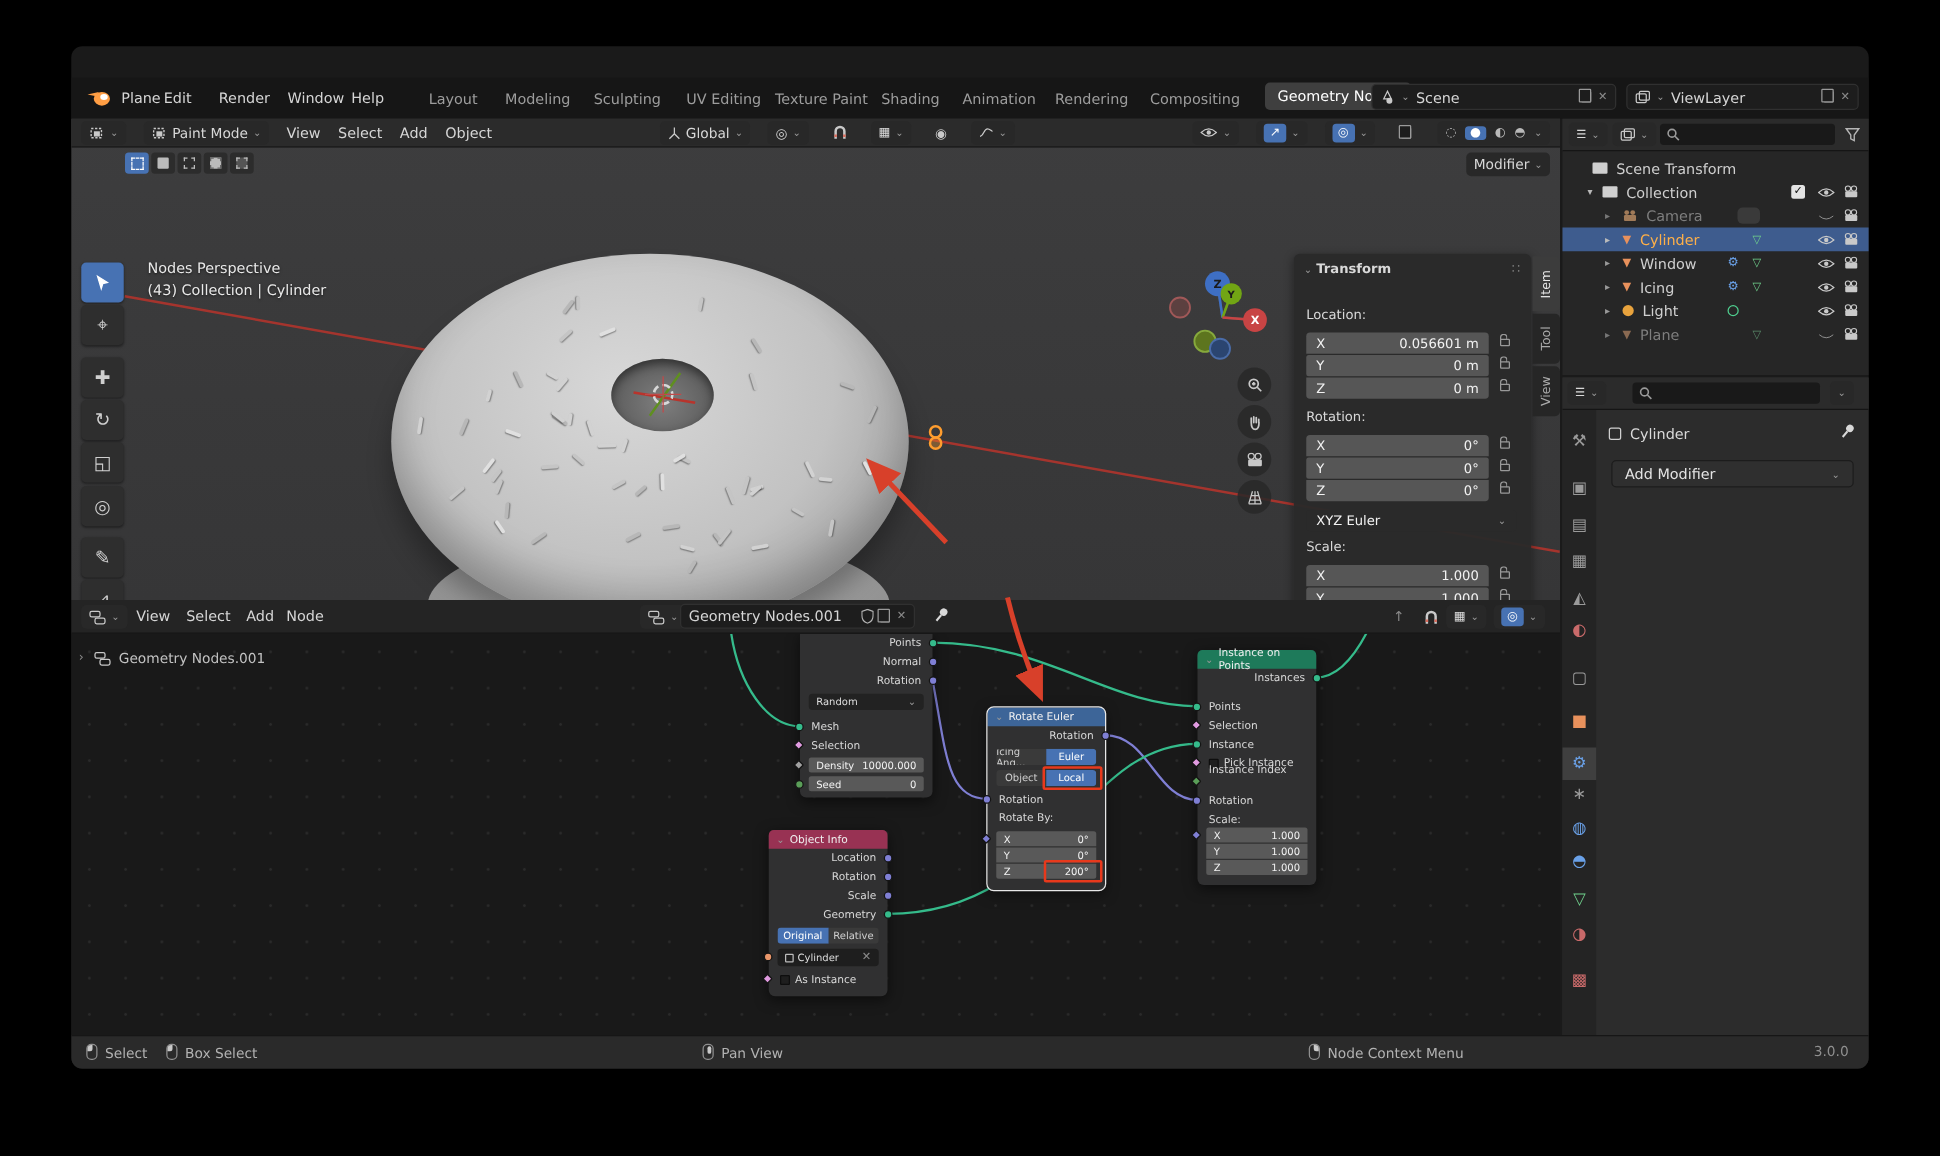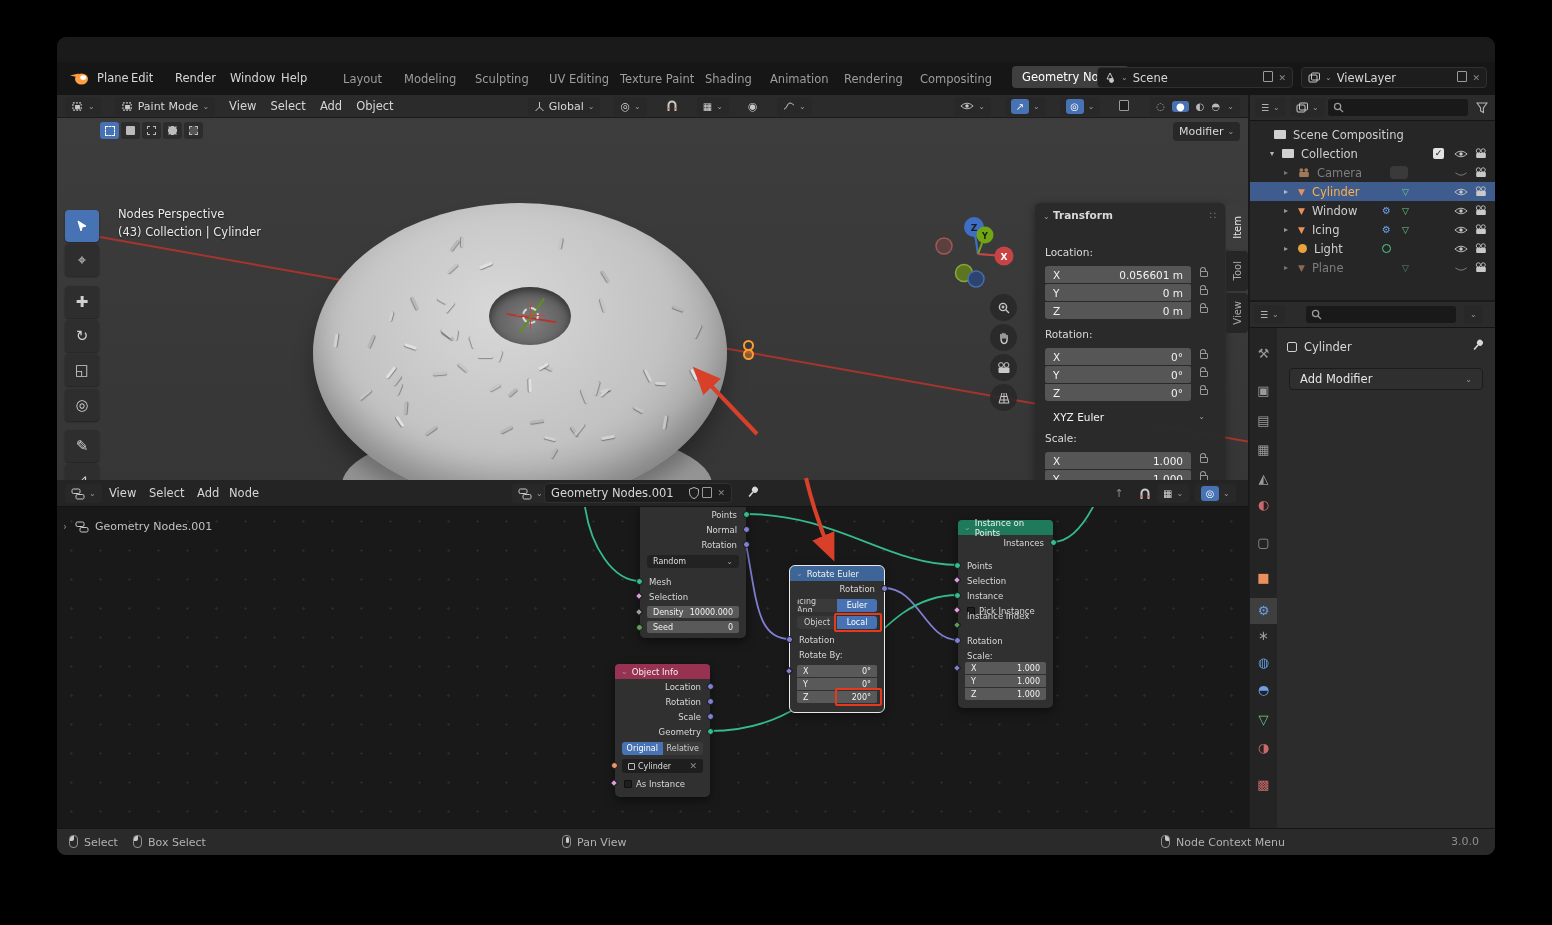--- a/index.html
+++ b/index.html
@@ -728,21 +728,21 @@
           <svg width="11" height="11">
             <use href="#i-mag"></use>
           </svg>
         </span>
       <svg class="abs" style="left:226px;top:7px" width="12" height="12">
           <use href="#i-funnel"></use>
         </svg>
     </div>
     <div class="olrow" style="top:30px">
       <span style="margin-left:24px;width:12px;height:9px;background:#d0d0d0;border-radius:1px;margin-right:7px"></span>
-      <span>Scene Compositing</span>
+      <span>Scene Transform</span>
     </div>
     <div class="olrow" style="top:49px">
       <span style="margin-left:20px;font-size:8px;color:#b9b9b9">▾</span>
       <span style="margin-left:8px;width:12px;height:9px;background:#d0d0d0;border-radius:1px;margin-right:7px"></span>
       <span>Collection</span>
       <span style="position:absolute;left:183px;width:11px;height:11px;background:#e3e3e3;border-radius:2px;color:#111;font-size:9px;text-align:center;line-height:11px">✓</span>
       <svg style="position:absolute;left:204px;top:5px" width="14" height="10">
           <use href="#i-eye"></use>
         </svg>
       <svg style="position:absolute;left:224px;top:4px" width="14" height="11">
@@ -868,21 +868,21 @@
     <div class="abs" style="left:39px;top:66px;width:194px;height:22px;background:#2f2f2f;border:1px solid #1c1c1c;border-radius:4px;display:flex;align-items:center;justify-content:space-between;padding:0 10px;color:#e4e4e4;font-size:11.5px">
       <span>Add Modifier</span>
       <span class="chev">⌄</span>
     </div>
   </div>
 
   <div id="statusbar" class="abs">
     <span class="abs" style="left:12px;top:6px"><span class="mouse lmb"></span><span>Select</span></span>
     <span class="abs" style="left:76px;top:6px"><span class="mouse lmb"></span><span>Box Select</span></span>
     <span class="abs" style="left:505px;top:6px"><span class="mouse mmb"></span><span>Pan View</span></span>
-    <span class="abs" style="left:1104px;top:6px"><span class="mouse rmb"></span><span>Node Context Menu</span></span>
+    <span class="abs" style="left:990px;top:6px"><span class="mouse rmb"></span><span>Node Context Menu</span></span>
     <span class="abs" style="right:16px;top:6px;color:#8f8f8f">3.0.0</span>
   </div>
 
   <svg class="abs" style="left:0;top:0;pointer-events:none;z-index:60" width="1438" height="818">
     <defs>
       <marker id="arr" markerWidth="8" markerHeight="8" refX="5.5" refY="3" orient="auto">
         <path d="M0,0 L7,3 L0,6 Z" fill="#d8402a"></path>
       </marker>
     </defs>
     <path d="M700,397 L640,334" stroke="#d8402a" stroke-width="4" marker-end="url(#arr)"></path>

